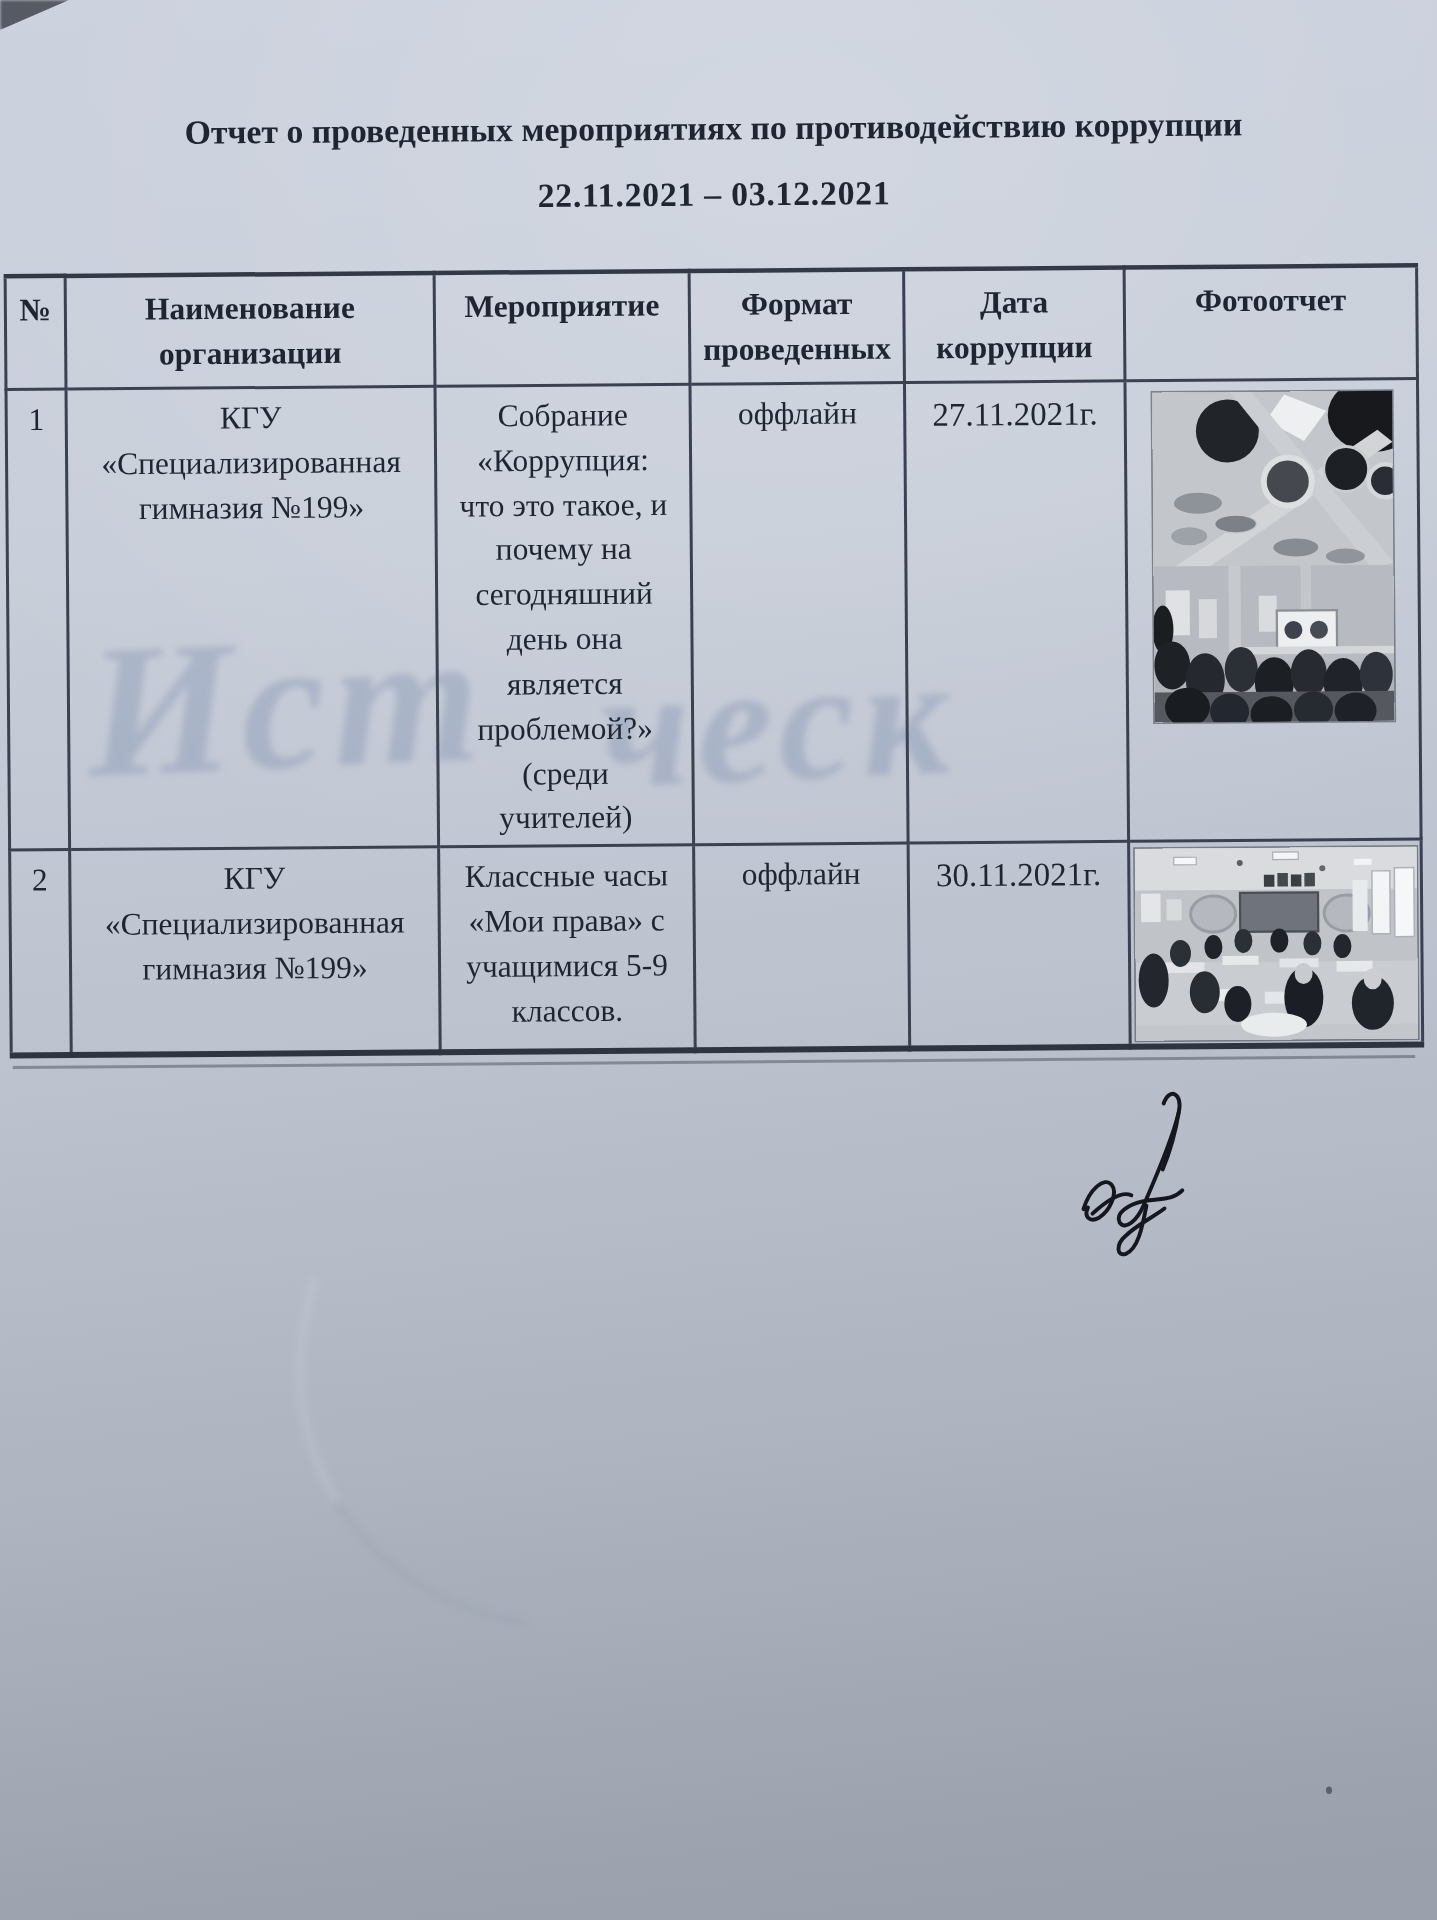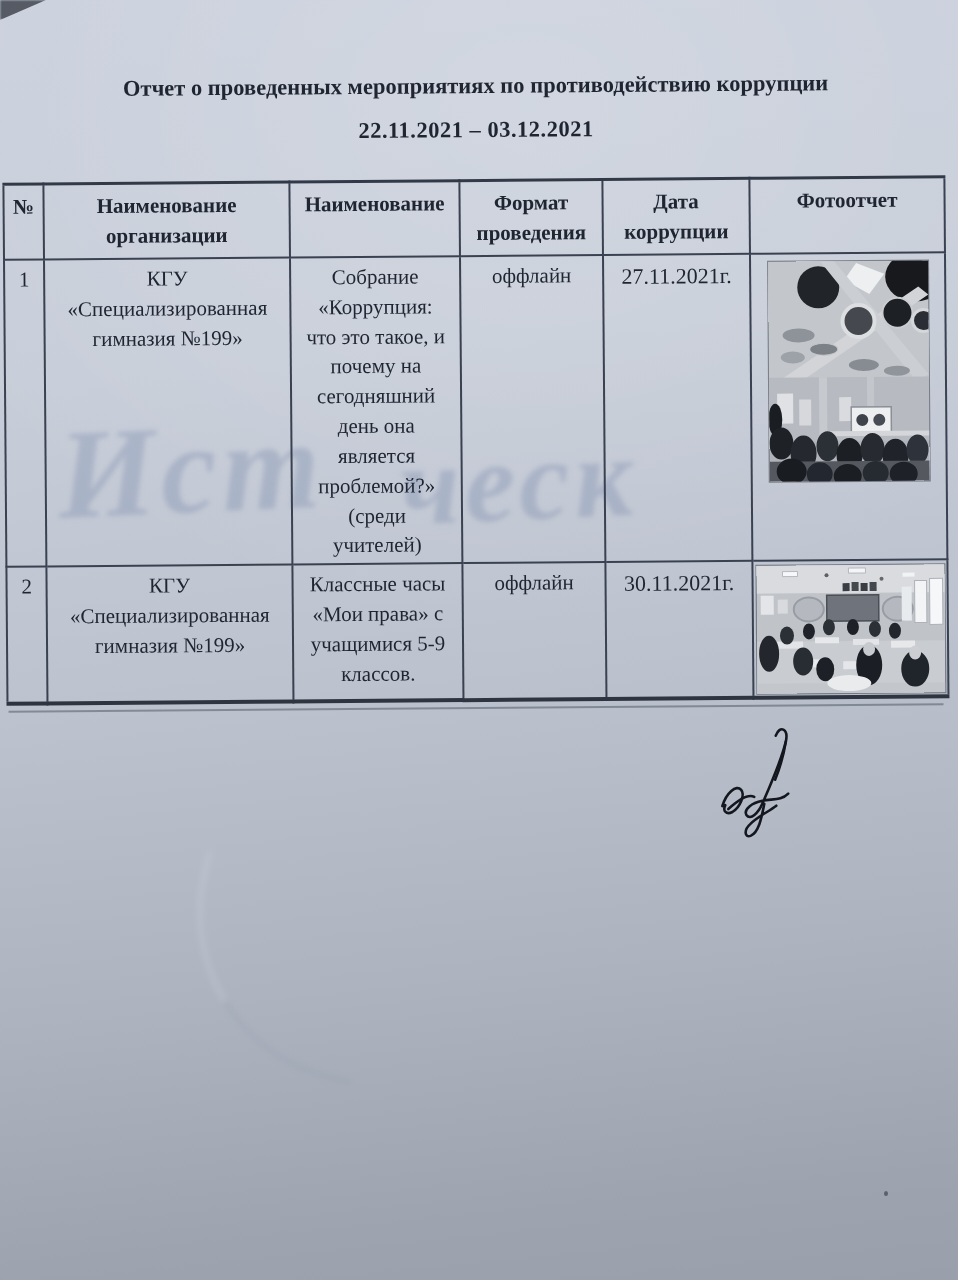--- a/index.html
+++ b/index.html
@@ -72,22 +72,22 @@
           <col style="width:246px">
           <col style="width:170px">
       <col style="width:143px">
           <col style="width:147px">
           <col style="width:195px">
     </colgroup>
     <thead>
       <tr>
         <th>№</th>
         <th>Наименование организации</th>
-        <th>Наименование</th>
-        <th>Формат проведения</th>
+        <th>Мероприятие</th>
+        <th>Формат проведенных</th>
         <th>Дата коррупции</th>
         <th>Фотоотчет</th>
       </tr>
     </thead>
     <tbody>
       <tr class="r1">
         <td class="cell-num">1</td>
         <td class="cell-org">КГУ «Специализированная гимназия №199»</td>
         <td class="cell-event">Собрание «Коррупция: что это такое, и почему на сегодняшний день она является проблемой?» (среди учителей)</td>
         <td class="cell-format">оффлайн</td>

